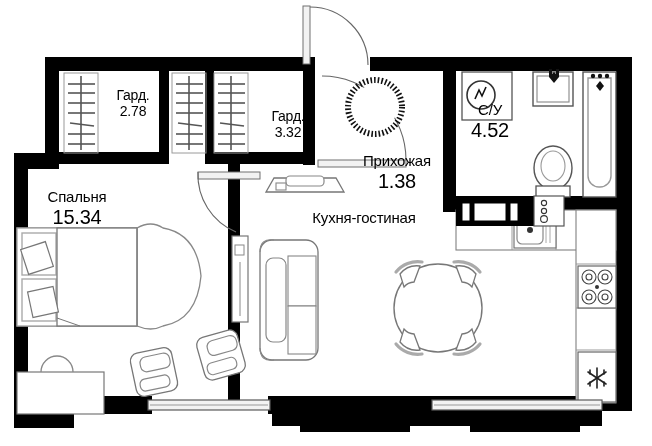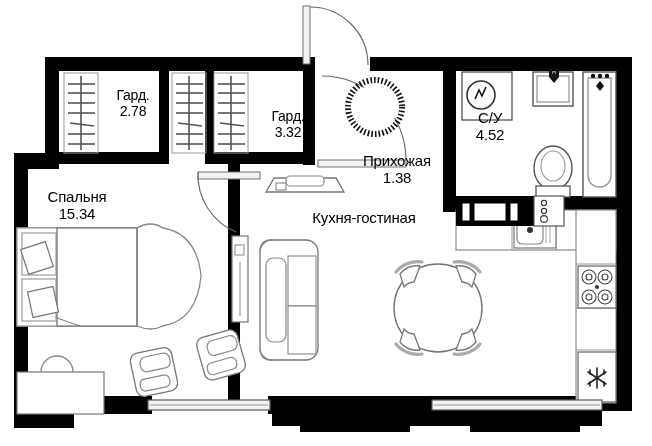--- a/index.html
+++ b/index.html
@@ -2,21 +2,21 @@
 <html><head>
 <meta charset="utf-8">
 <style>
   html,body{margin:0;padding:0;background:#ffffff;}
   body{font-family:"Liberation Sans",sans-serif;}
   #plan{position:relative;width:652px;height:446px;background:#bef264;overflow:hidden;}
   #plan svg{display:block;}
   .rlabel{position:absolute;text-align:center;color:#000;font-family:"Liberation Sans",sans-serif;
           line-height:1.12;white-space:nowrap;pointer-events:none;}
   .rlabel .nm{display:block;font-size:15px;font-weight:400;letter-spacing:-0.2px;}
-  .rlabel .ar{display:block;font-size:15px;font-weight:400;letter-spacing:-0.2px;}
+  .rlabel .ar{display:block;font-size:20px;font-weight:400;letter-spacing:-0.2px;}
   .rlabel.sm .nm,.rlabel.sm .ar{font-size:14px;}
 </style>
 </head>
 <body>
 
 <div id="plan">
 
 <svg width="652" height="446" viewBox="0 0 652 446" xmlns="http://www.w3.org/2000/svg">
 
   <rect x="0" y="0" width="652" height="446" fill="#ffffff"></rect>
@@ -298,21 +298,21 @@
 <div class="rlabel" style="left:17px;top:177px;width:120px;margin-top:12px;">
   <span class="nm">Спальня</span>
   <span class="ar">15.34</span>
 </div>
 
 <div class="rlabel" style="left:337px;top:153px;width:120px;">
   <span class="nm">Прихожая</span>
   <span class="ar">1.38</span>
 </div>
 
-<div class="rlabel" style="left:450px;top:110px;width:80px;">
+<div class="rlabel" style="left:450px;top:102px;width:80px;">
   <span class="nm">С/У</span>
   <span class="ar">4.52</span>
 </div>
 
 <div class="rlabel" style="left:274px;top:210px;width:180px;">
   <span class="nm">Кухня-гостиная</span>
 </div>
 
 </div>
 

